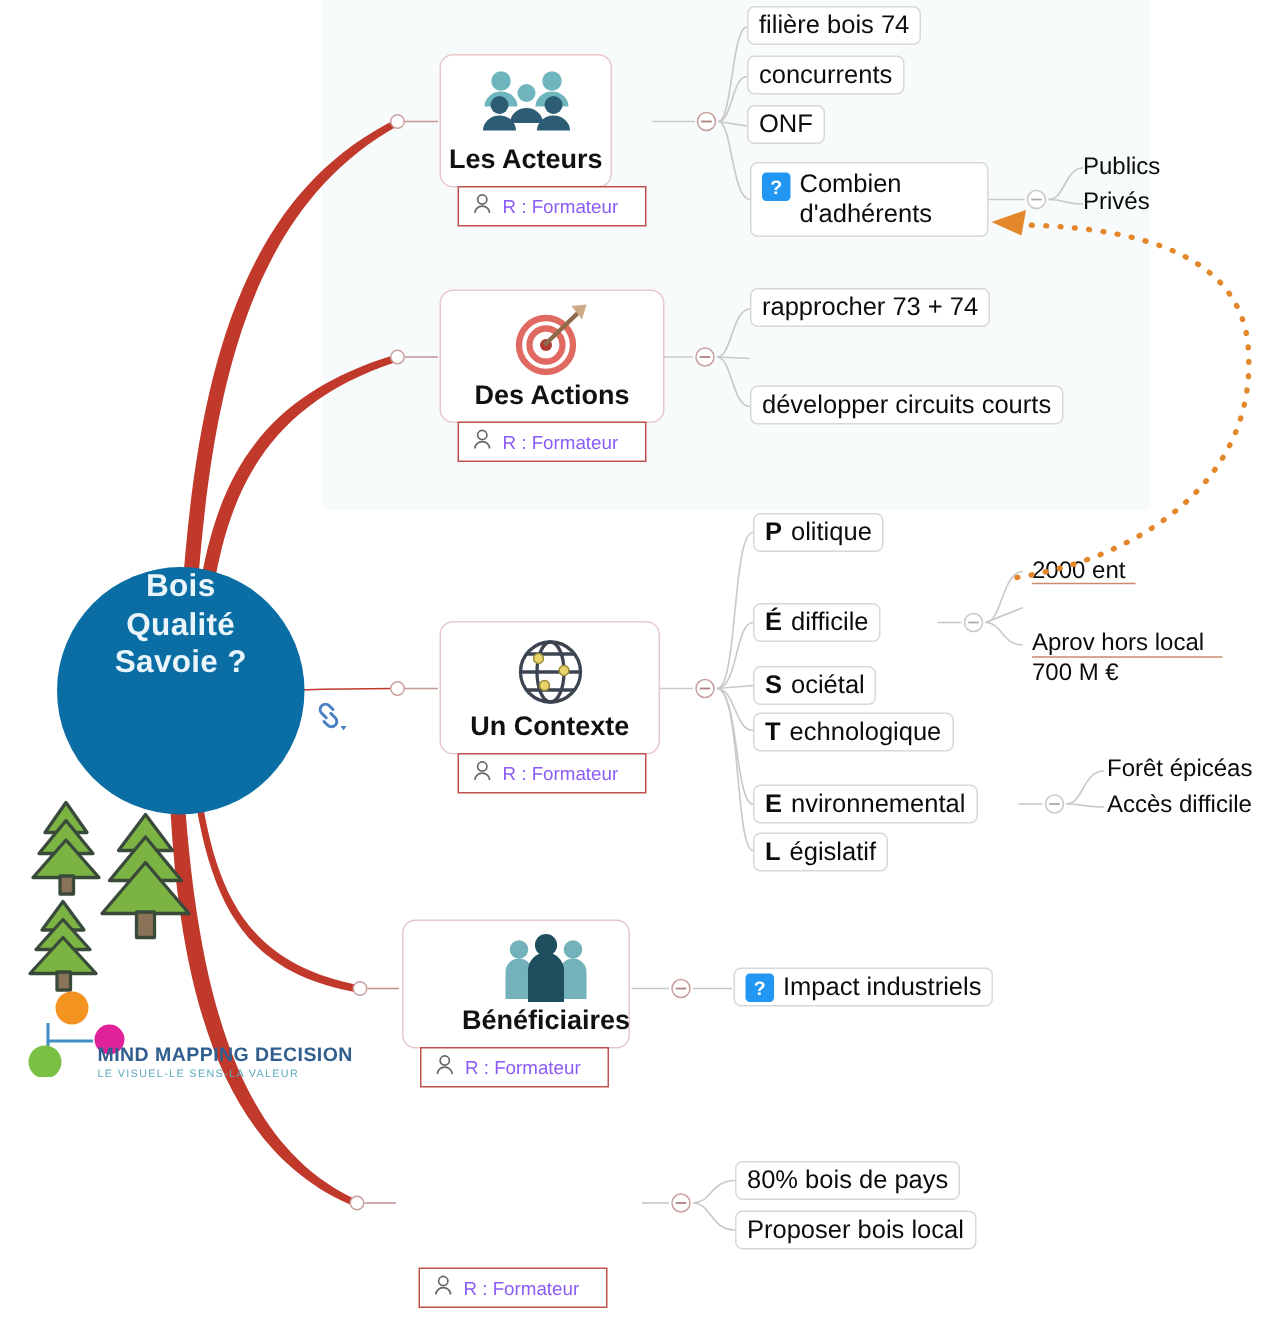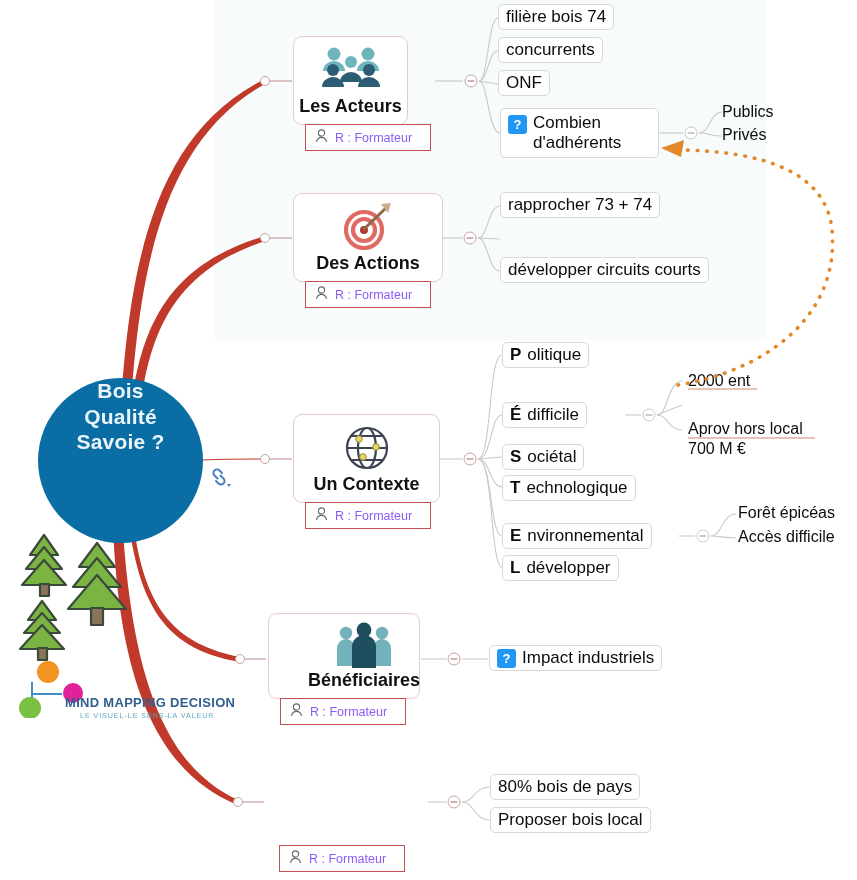--- a/index.html
+++ b/index.html
@@ -109,21 +109,21 @@
     display:flex;align-items:center;justify-content:center;
     line-height:1;
   }
 
   
   .logo{position:absolute;z-index:4;}
   .logo .txt1{
     font-size:13px;font-weight:bold;color:#2f5e8f;letter-spacing:.3px;white-space:nowrap;
   }
   .logo .txt2{
-    font-size:7.2px;color:#5ba8bf;letter-spacing:.9px;white-space:nowrap;margin-top:1px;margin-left:15px;
+    font-size:7.2px;color:#5ba8bf;letter-spacing:.9px;white-space:nowrap;margin-top:1px;
   }
 
   .trees{position:absolute;z-index:3;}
   .linkicon{position:absolute;z-index:6;}
 </style>
 </head>
 <body>
 
 <div id="stage">
 
@@ -385,21 +385,21 @@
   <div class="sub" style="left:502px;top:475px;">
     <b>T</b>
       <span>echnologique</span>
   </div>
   <div class="sub" style="left:502px;top:523px;">
     <b>E</b>
       <span>nvironnemental</span>
   </div>
   <div class="sub" style="left:502px;top:555px;">
     <b>L</b>
-      <span>développer</span>
+      <span>égislatif</span>
   </div>
 
   <div class="leaf" style="left:688px;top:372px;">
     <span>2000 ent</span>
   </div>
   <div class="leaf" style="left:688px;top:396px;margin-top:44px;">
     <span>700 M €</span>
   </div>
   <div class="leaf" style="left:688px;top:420px;">
     <span>Aprov hors local</span>

